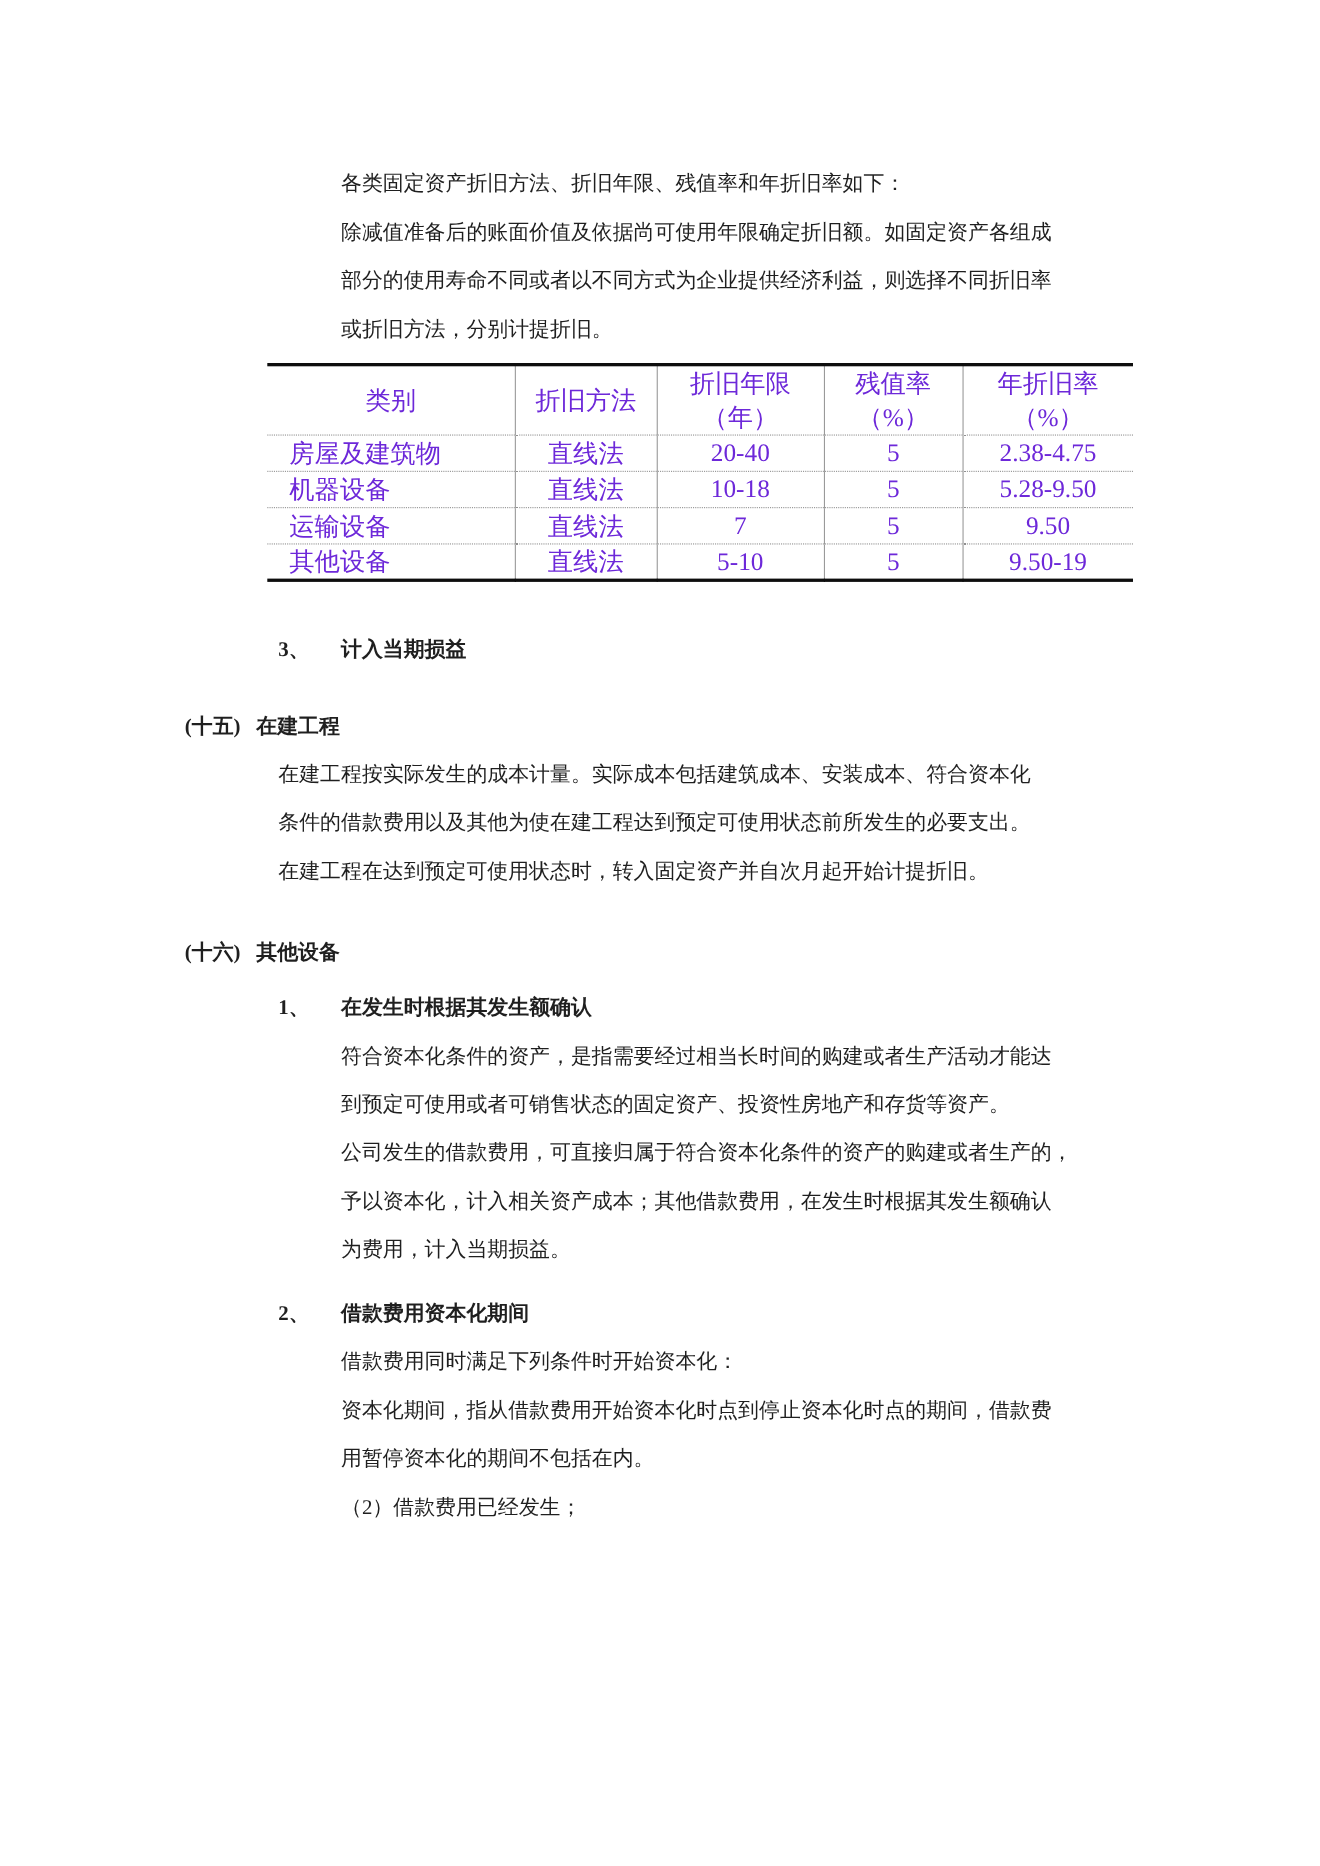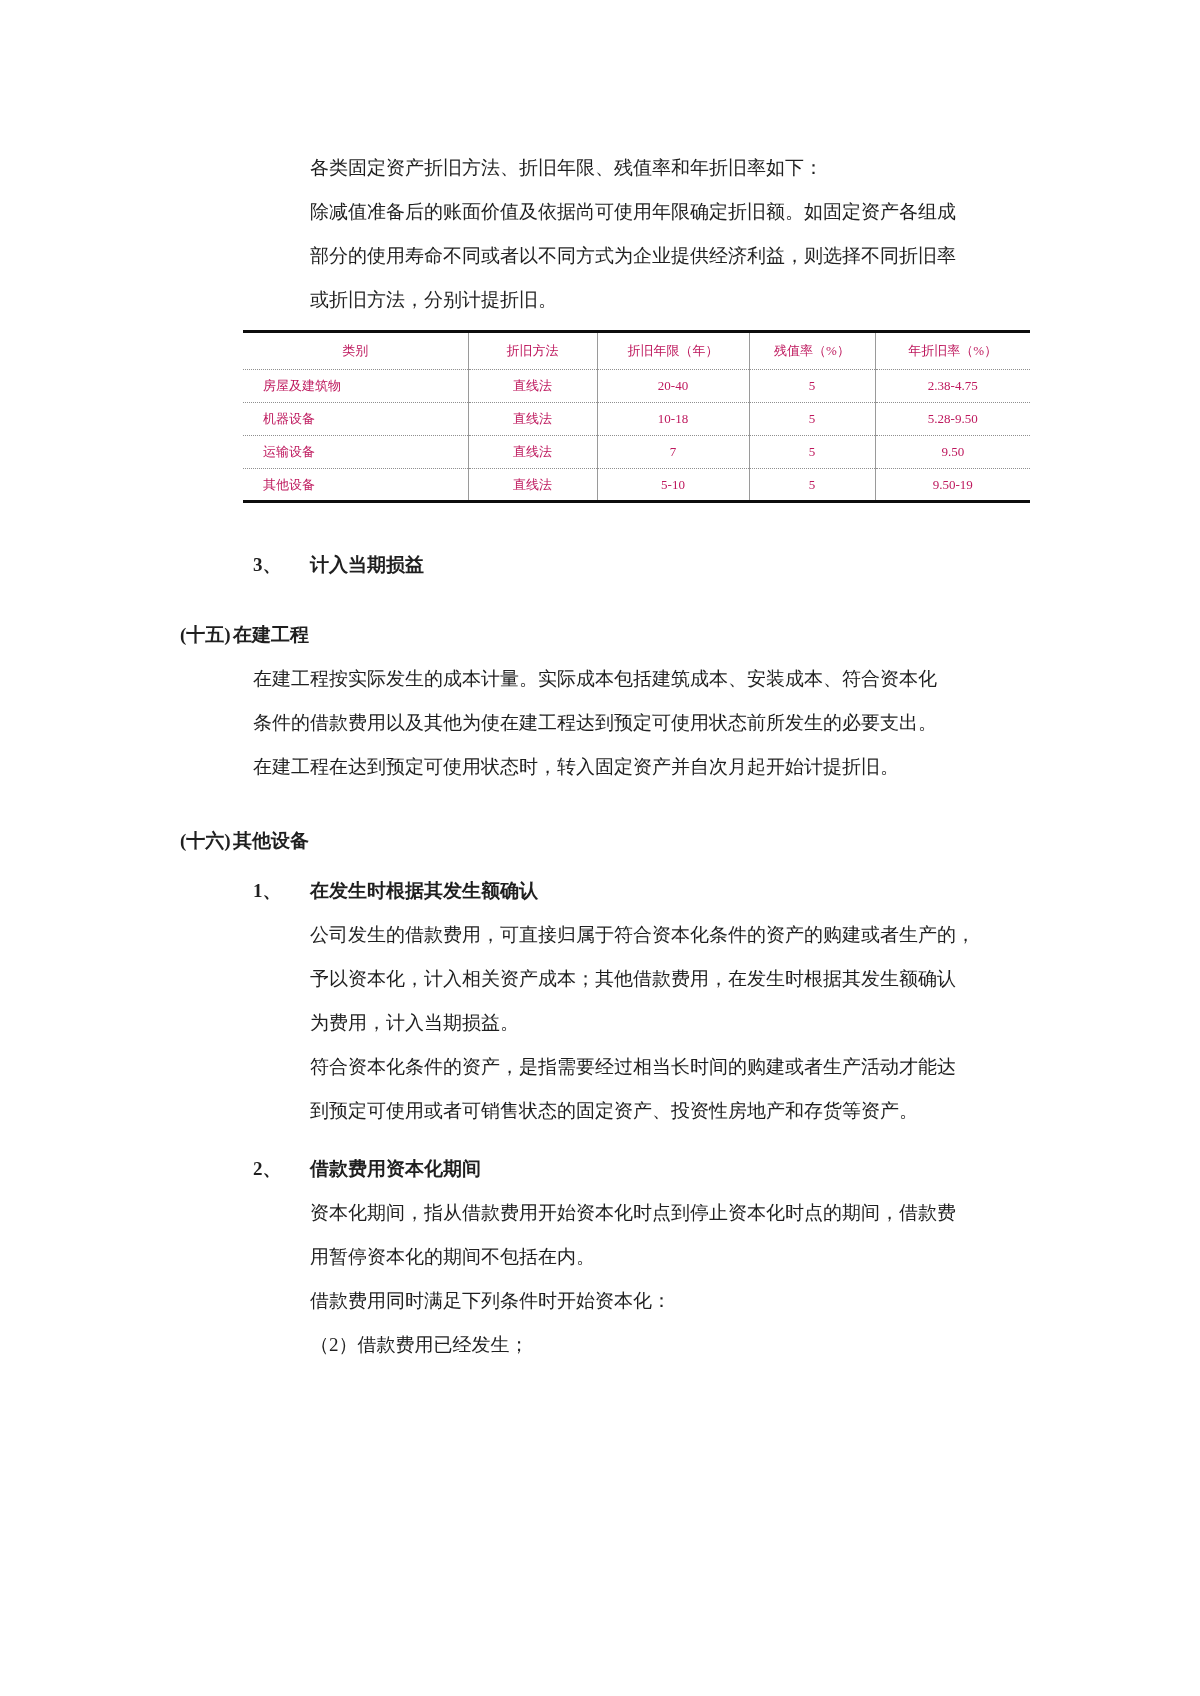--- a/index.html
+++ b/index.html
@@ -27,34 +27,34 @@
   }
   .indent-310 { margin-left: 310px; width: 680px; }
   .indent-253 { margin-left: 253px; width: 706px; }
   .heading {
     position: relative;
     line-height: 44px;
     font-weight: bold;
     white-space: nowrap;
   }
   .h-top { padding-left: 233px; }
-  .h-top .marker { position: absolute; left: 180px; font-weight: bold; }
+  .h-top .marker { position: absolute; left: 168px; font-weight: bold; }
   .h-sub { padding-left: 310px; }
   .h-sub .num { position: absolute; left: 253px; font-weight: bold; }
 
   
   .dep-table {
     margin: 8px 0 0 243px;
     width: 787px;
     border-collapse: collapse;
     table-layout: fixed;
     border-top: 3px solid #0d0d0d;
     border-bottom: 3px solid #0d0d0d;
-    font-size: 13px;
-    color: #be185d;
+    font-size: 23px;
+    color: #6d28d9;
   }
   .dep-table col.c1 { width: 225px; }
   .dep-table col.c2 { width: 129px; }
   .dep-table col.c3 { width: 152px; }
   .dep-table col.c4 { width: 126px; }
   .dep-table col.c5 { width: 155px; }
   .dep-table th, .dep-table td {
     padding: 0;
     font-weight: normal;
     text-align: center;
@@ -152,28 +152,28 @@
 
   <div class="heading h-top mt-h16">
     <span class="marker">(十六)</span>
     <span class="title">其他设备</span>
   </div>
 
   <div class="heading h-sub mt-s1h">
     <span class="num">1、</span>
     <span class="title">在发生时根据其发生额确认</span>
   </div>
+  <p class="para indent-310">符合资本化条件的资产，是指需要经过相当长时间的购建或者生产活动才能达
+到预定可使用或者可销售状态的固定资产、投资性房地产和存货等资产。</p>
   <p class="para indent-310">公司发生的借款费用，可直接归属于符合资本化条件的资产的购建或者生产的，
 予以资本化，计入相关资产成本；其他借款费用，在发生时根据其发生额确认
 为费用，计入当期损益。</p>
-  <p class="para indent-310">符合资本化条件的资产，是指需要经过相当长时间的购建或者生产活动才能达
-到预定可使用或者可销售状态的固定资产、投资性房地产和存货等资产。</p>
 
   <div class="heading h-sub mt-s2h">
     <span class="num">2、</span>
     <span class="title">借款费用资本化期间</span>
   </div>
+  <p class="para indent-310">借款费用同时满足下列条件时开始资本化：</p>
   <p class="para indent-310">资本化期间，指从借款费用开始资本化时点到停止资本化时点的期间，借款费
 用暂停资本化的期间不包括在内。</p>
-  <p class="para indent-310">借款费用同时满足下列条件时开始资本化：</p>
   <p class="para indent-310">（2）借款费用已经发生；</p>
 
 </div>
 
 </body></html>

